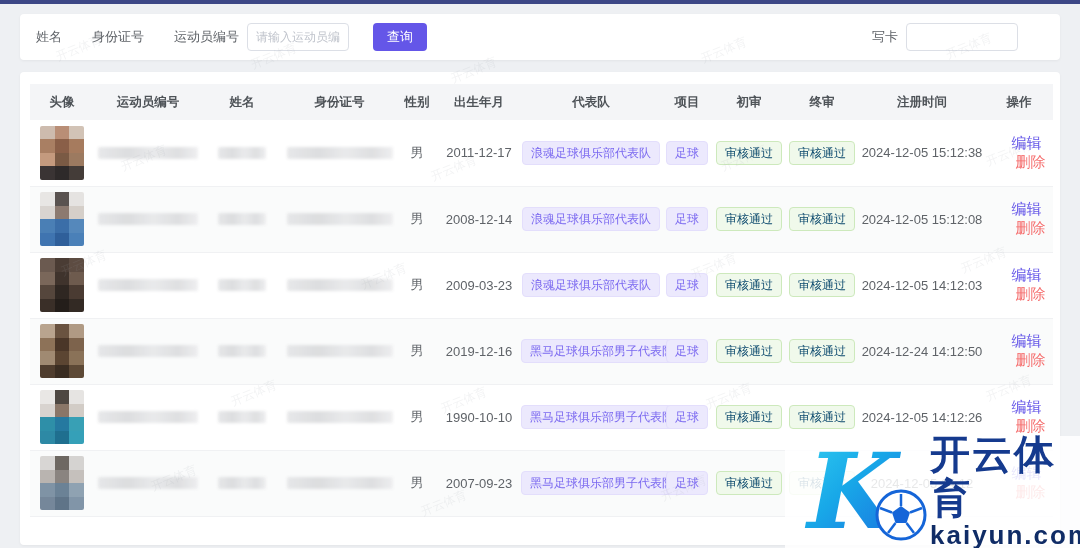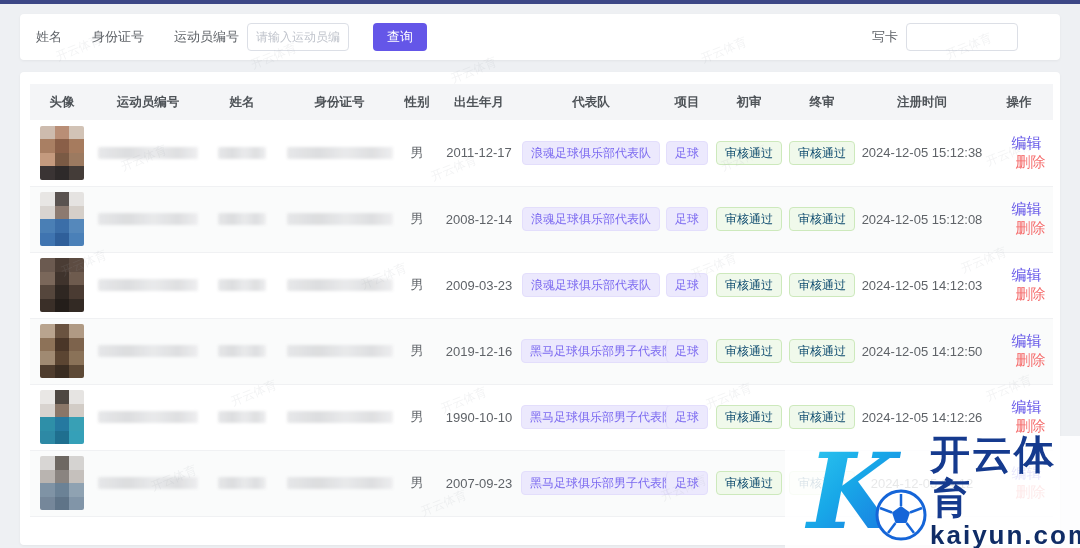--- a/index.html
+++ b/index.html
@@ -300,21 +300,21 @@
             </td>
     <td>
               <div class="blur-bar bar-id"></div>
             </td>
     <td><span>男</span></td>
     <td><span>2019-12-16</span></td>
     <td><span class="tag tag-purple">黑马足球俱乐部男子代表队</span></td>
     <td><span class="tag tag-purple">足球</span></td>
     <td><span class="tag tag-green">审核通过</span></td>
     <td><span class="tag tag-green">审核通过</span></td>
-    <td><span>2024-12-05 14:12:50</span></td>
+    <td><span>2024-12-24 14:12:50</span></td>
     <td>
       <a class="op-link op-edit">编辑</a><a class="op-link op-del">删除</a>
     </td>
   </tr>
           <tr>
     <td>
               <div class="avatar">
                 <div style="background: rgb(233, 231, 229);"></div>
                 <div style="background: rgb(78, 71, 66);"></div>
                 <div style="background: rgb(230, 228, 226);"></div>

